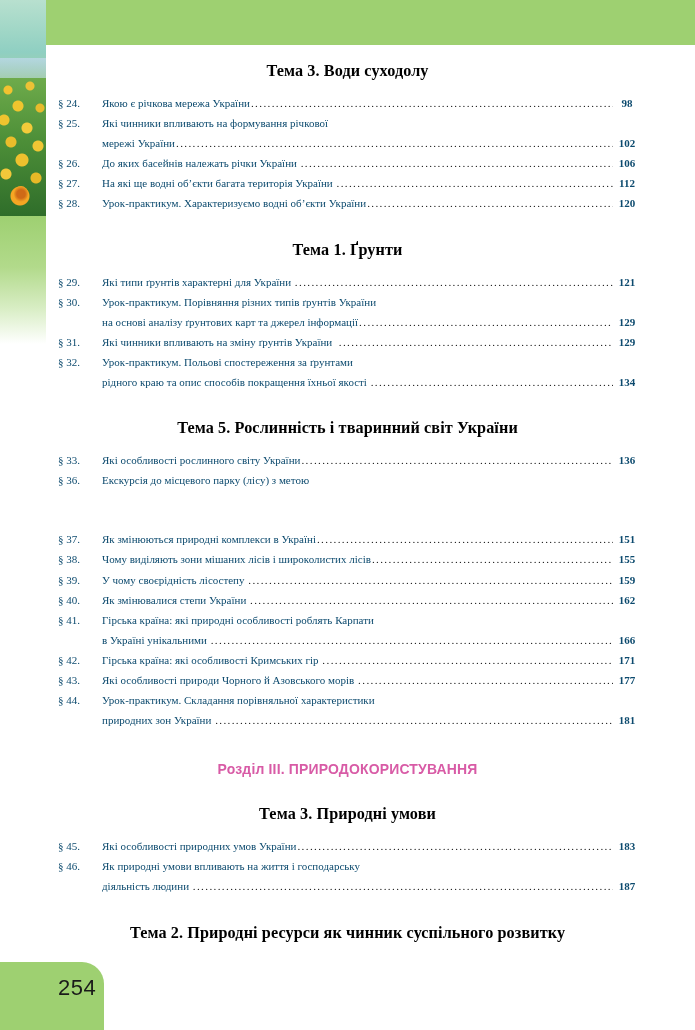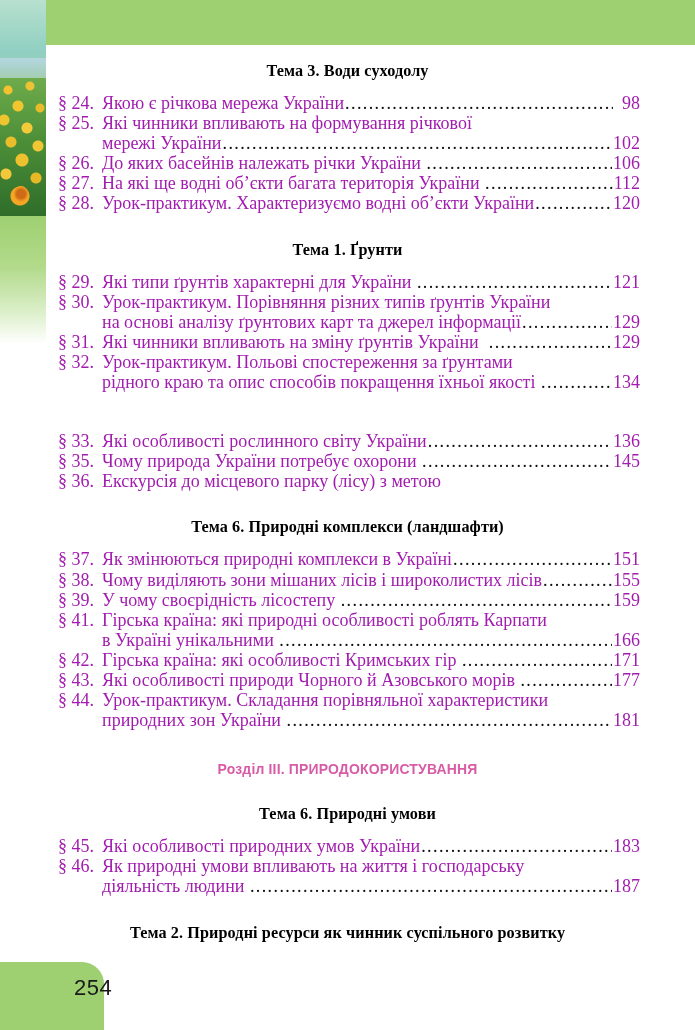--- a/index.html
+++ b/index.html
@@ -94,21 +94,21 @@
     position: absolute;
     left: 0;
     top: 962px;
     width: 104px;
     height: 68px;
     background: #9ed071;
     border-top-right-radius: 22px;
   }
   .page-number-text {
     position: absolute;
-    left: 74px;
+    left: 58px;
     top: 975px;
     font-family: "Liberation Sans", "DejaVu Sans", sans-serif;
     font-size: 22px;
     color: #1a1a1a;
     letter-spacing: 0.5px;
   }
 
   
   #content {
     position: absolute;
@@ -140,23 +140,23 @@
   .toc-list {
     margin: 0;
     padding: 0;
     list-style: none;
   }
 
   .toc-entry {
     position: relative;
     padding-left: 58px;
     padding-right: 55px;
-    font-size: 18px;
+    font-size: 11px;
     line-height: 20.1px;
-    color: #a21caf;
+    color: #0c4a6e;
     white-space: nowrap;
   }
 
   .toc-num {
     position: absolute;
     left: 58px;
     top: 0;
     width: 44px;
     white-space: nowrap;
   }
@@ -182,23 +182,24 @@
     letter-spacing: 1.4px;
     color: #111111;
     margin: 0 1px;
   }
   .leader::before {
     content: "........................................................................................................................................................";
   }
   .line.no-leader .leader::before { content: ""; }
   .pageno {
     flex: 0 0 auto;
-    text-align: right;
+    text-align: center;
     min-width: 26px;
     white-space: pre;
+    font-weight: bold;
   }
 
   .sp-h1 { height: 17px; }
   .sp-h2 { height: 12px; }
   .gap-after-list { height: 27px; }
   .gap-part { height: 30px; }
 </style>
 </head>
 <body>
 
@@ -325,55 +326,45 @@
             </span>
             <span class="line">
               <span class="line-title">рідного краю та опис способів покращення їхньої якості </span>
               <span class="leader"></span>
               <span class="pageno">134</span>
             </span>
           </span>
         </li>
       </ul>
       <div class="gap-after-list"></div>
+      <div class="theme-heading">Тема 5. Рослинність і тваринний світ України</div>
       <div class="sp-h2"></div>
       <ul class="toc-list">
         <li class="toc-entry">
           <span class="toc-num">§ 33.</span>
           <span class="entry-body">
             <span class="line">
               <span class="line-title">Які особливості рослинного світу України</span>
               <span class="leader"></span>
               <span class="pageno">136</span>
-            </span>
-          </span>
-        </li>
-        <li class="toc-entry">
-          <span class="toc-num">§ 35.</span>
-          <span class="entry-body">
-            <span class="line">
-              <span class="line-title">Чому природа України потребує охорони </span>
-              <span class="leader"></span>
-              <span class="pageno">145</span>
             </span>
           </span>
         </li>
         <li class="toc-entry">
           <span class="toc-num">§ 36.</span>
           <span class="entry-body">
             <span class="line no-leader">
               <span class="line-title">Екскурсія до місцевого парку (лісу) з метою</span>
               <span class="leader"></span>
               <span class="pageno"></span>
             </span>
           </span>
         </li>
       </ul>
       <div class="gap-after-list"></div>
-      <div class="theme-heading">Тема 6. Природні комплекси (ландшафти)</div>
       <div class="sp-h2"></div>
       <ul class="toc-list">
         <li class="toc-entry">
           <span class="toc-num">§ 37.</span>
           <span class="entry-body">
             <span class="line">
               <span class="line-title">Як змінюються природні комплекси в Україні</span>
               <span class="leader"></span>
               <span class="pageno">151</span>
             </span>
@@ -389,20 +380,30 @@
             </span>
           </span>
         </li>
         <li class="toc-entry">
           <span class="toc-num">§ 39.</span>
           <span class="entry-body">
             <span class="line">
               <span class="line-title">У чому своєрідність лісостепу </span>
               <span class="leader"></span>
               <span class="pageno">159</span>
+            </span>
+          </span>
+        </li>
+        <li class="toc-entry">
+          <span class="toc-num">§ 40.</span>
+          <span class="entry-body">
+            <span class="line">
+              <span class="line-title">Як змінювалися степи України </span>
+              <span class="leader"></span>
+              <span class="pageno">162</span>
             </span>
           </span>
         </li>
         <li class="toc-entry">
           <span class="toc-num">§ 41.</span>
           <span class="entry-body">
             <span class="line no-leader">
               <span class="line-title">Гірська країна: які природні особливості роблять Карпати</span>
               <span class="leader"></span>
               <span class="pageno"></span>
@@ -446,21 +447,21 @@
               <span class="line-title">природних зон України </span>
               <span class="leader"></span>
               <span class="pageno">181</span>
             </span>
           </span>
         </li>
       </ul>
       <div class="gap-part"></div>
       <div class="part-heading">Розділ III. ПРИРОДОКОРИСТУВАННЯ</div>
       <div class="gap-after-list"></div>
-      <div class="theme-heading">Тема 6. Природні умови</div>
+      <div class="theme-heading">Тема 3. Природні умови</div>
       <div class="sp-h2"></div>
       <ul class="toc-list">
         <li class="toc-entry">
           <span class="toc-num">§ 45.</span>
           <span class="entry-body">
             <span class="line">
               <span class="line-title">Які особливості природних умов України</span>
               <span class="leader"></span>
               <span class="pageno">183</span>
             </span>

